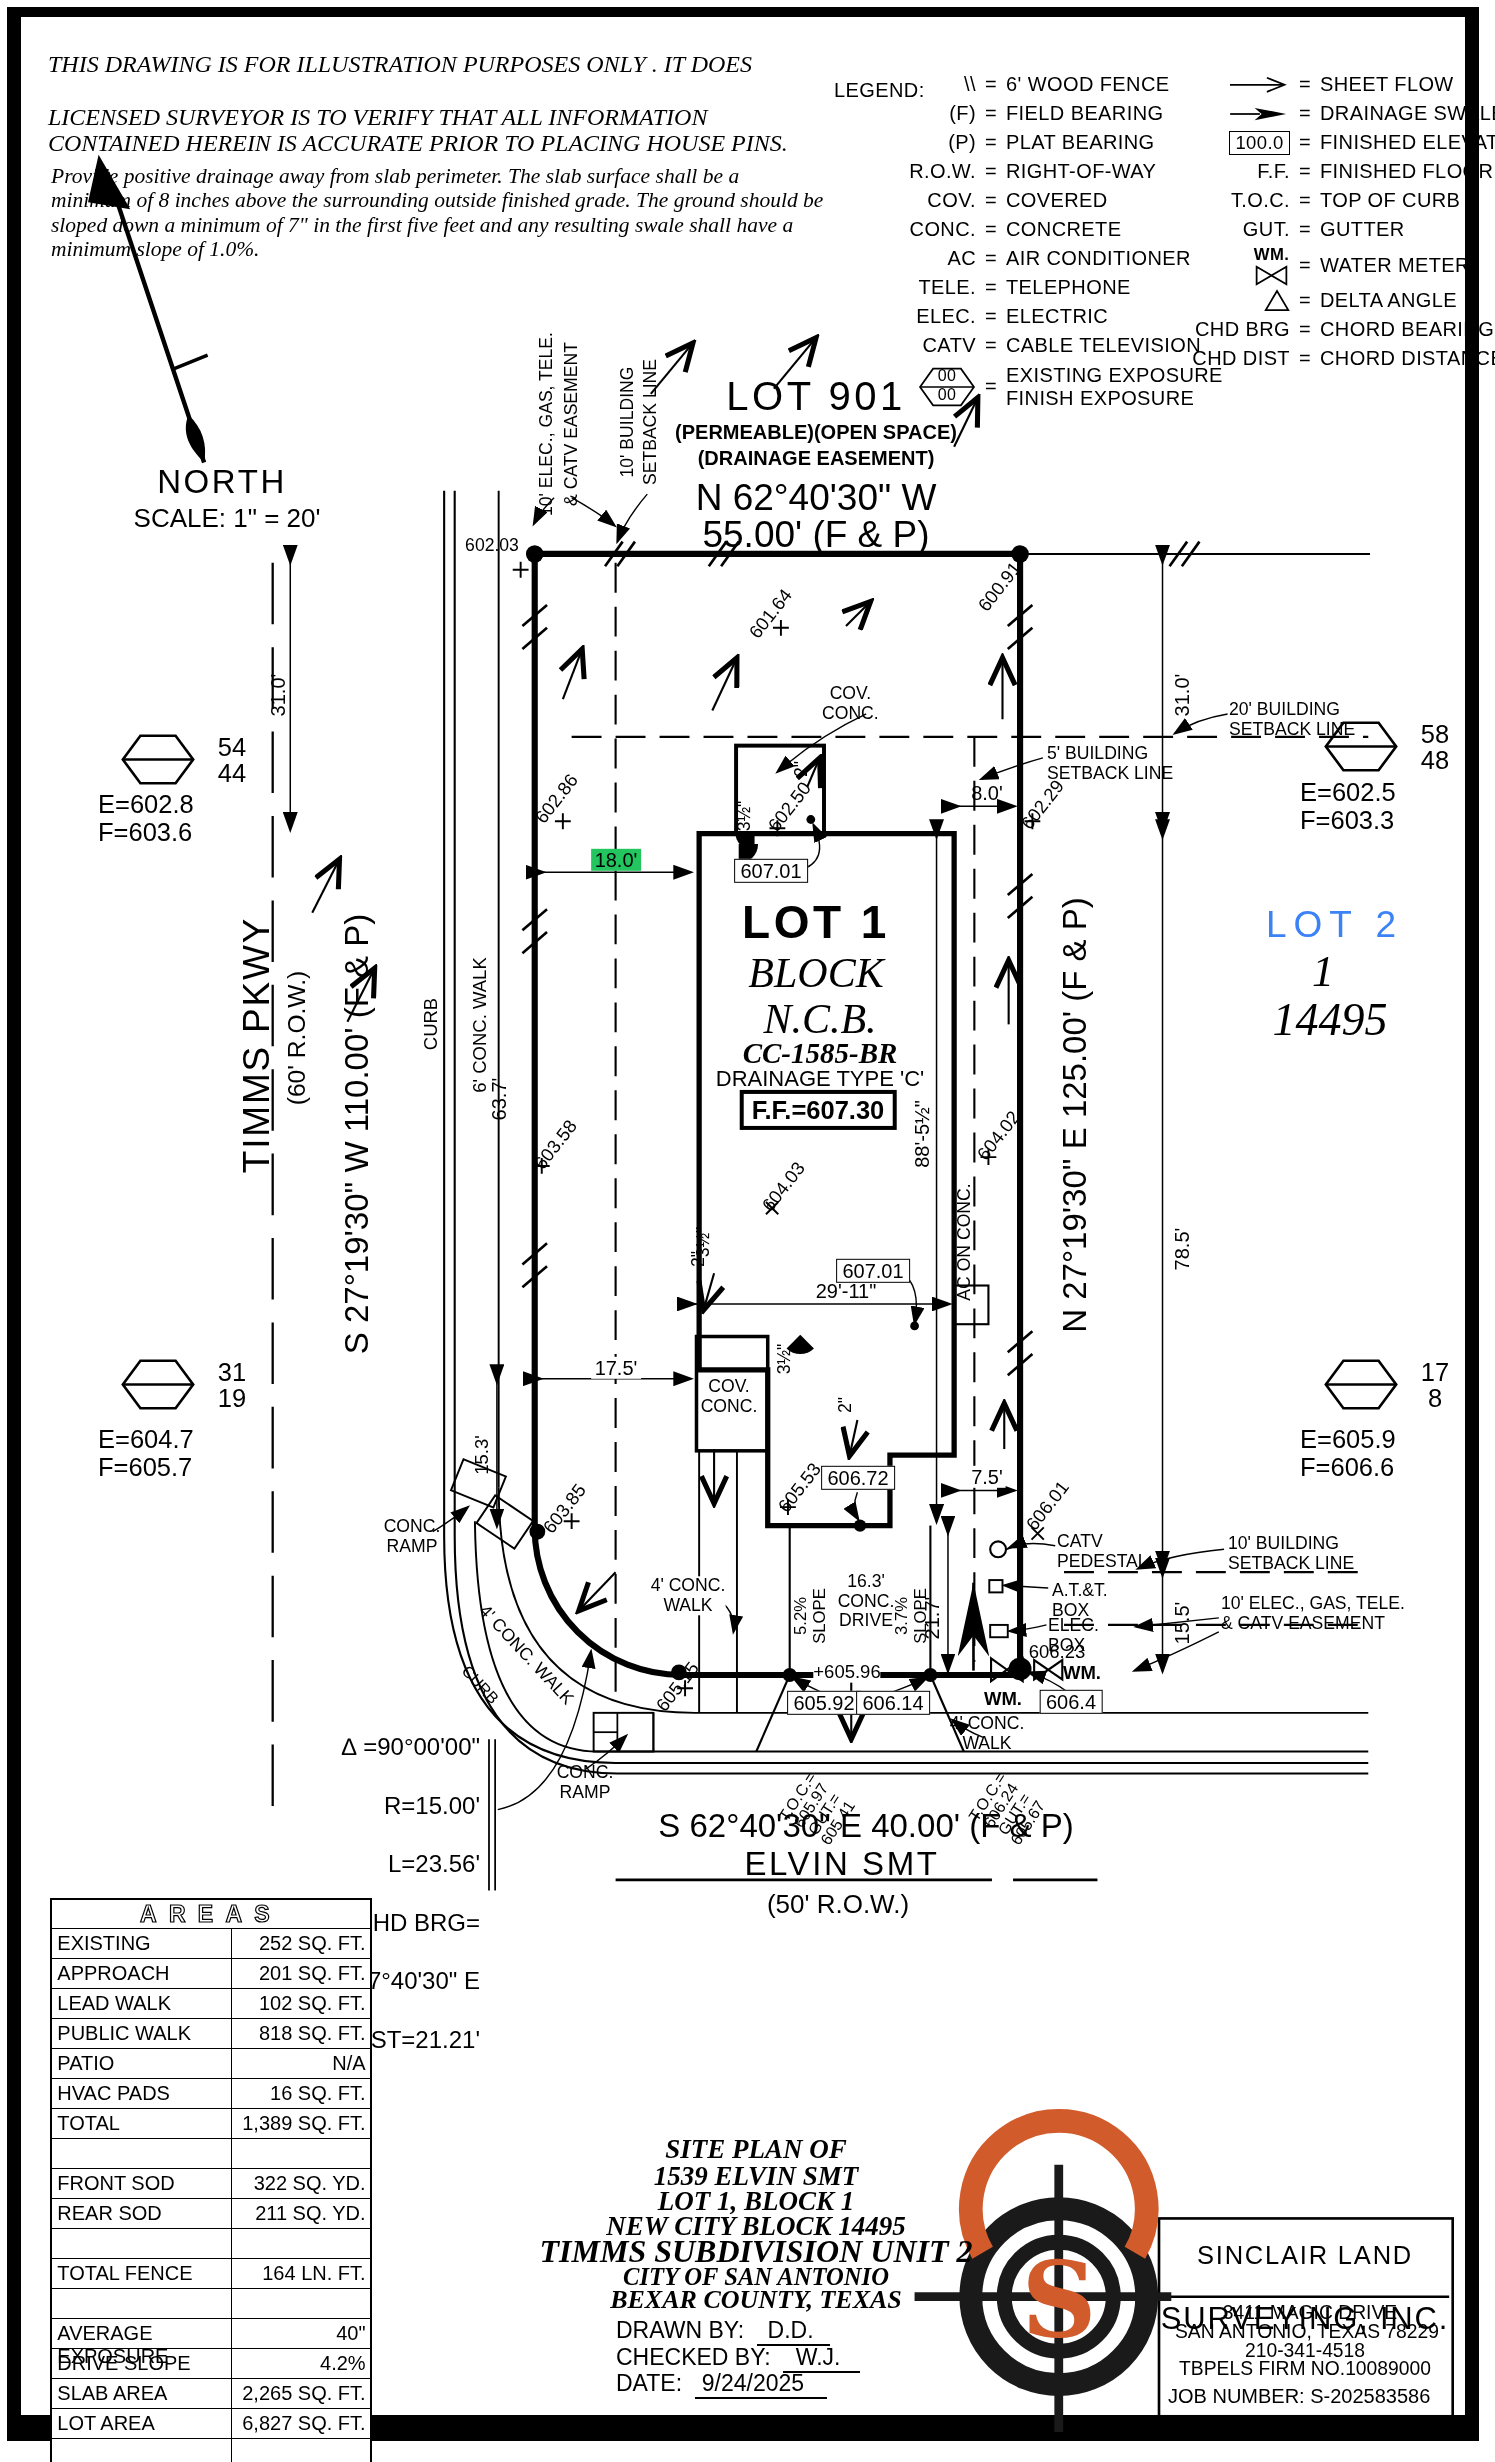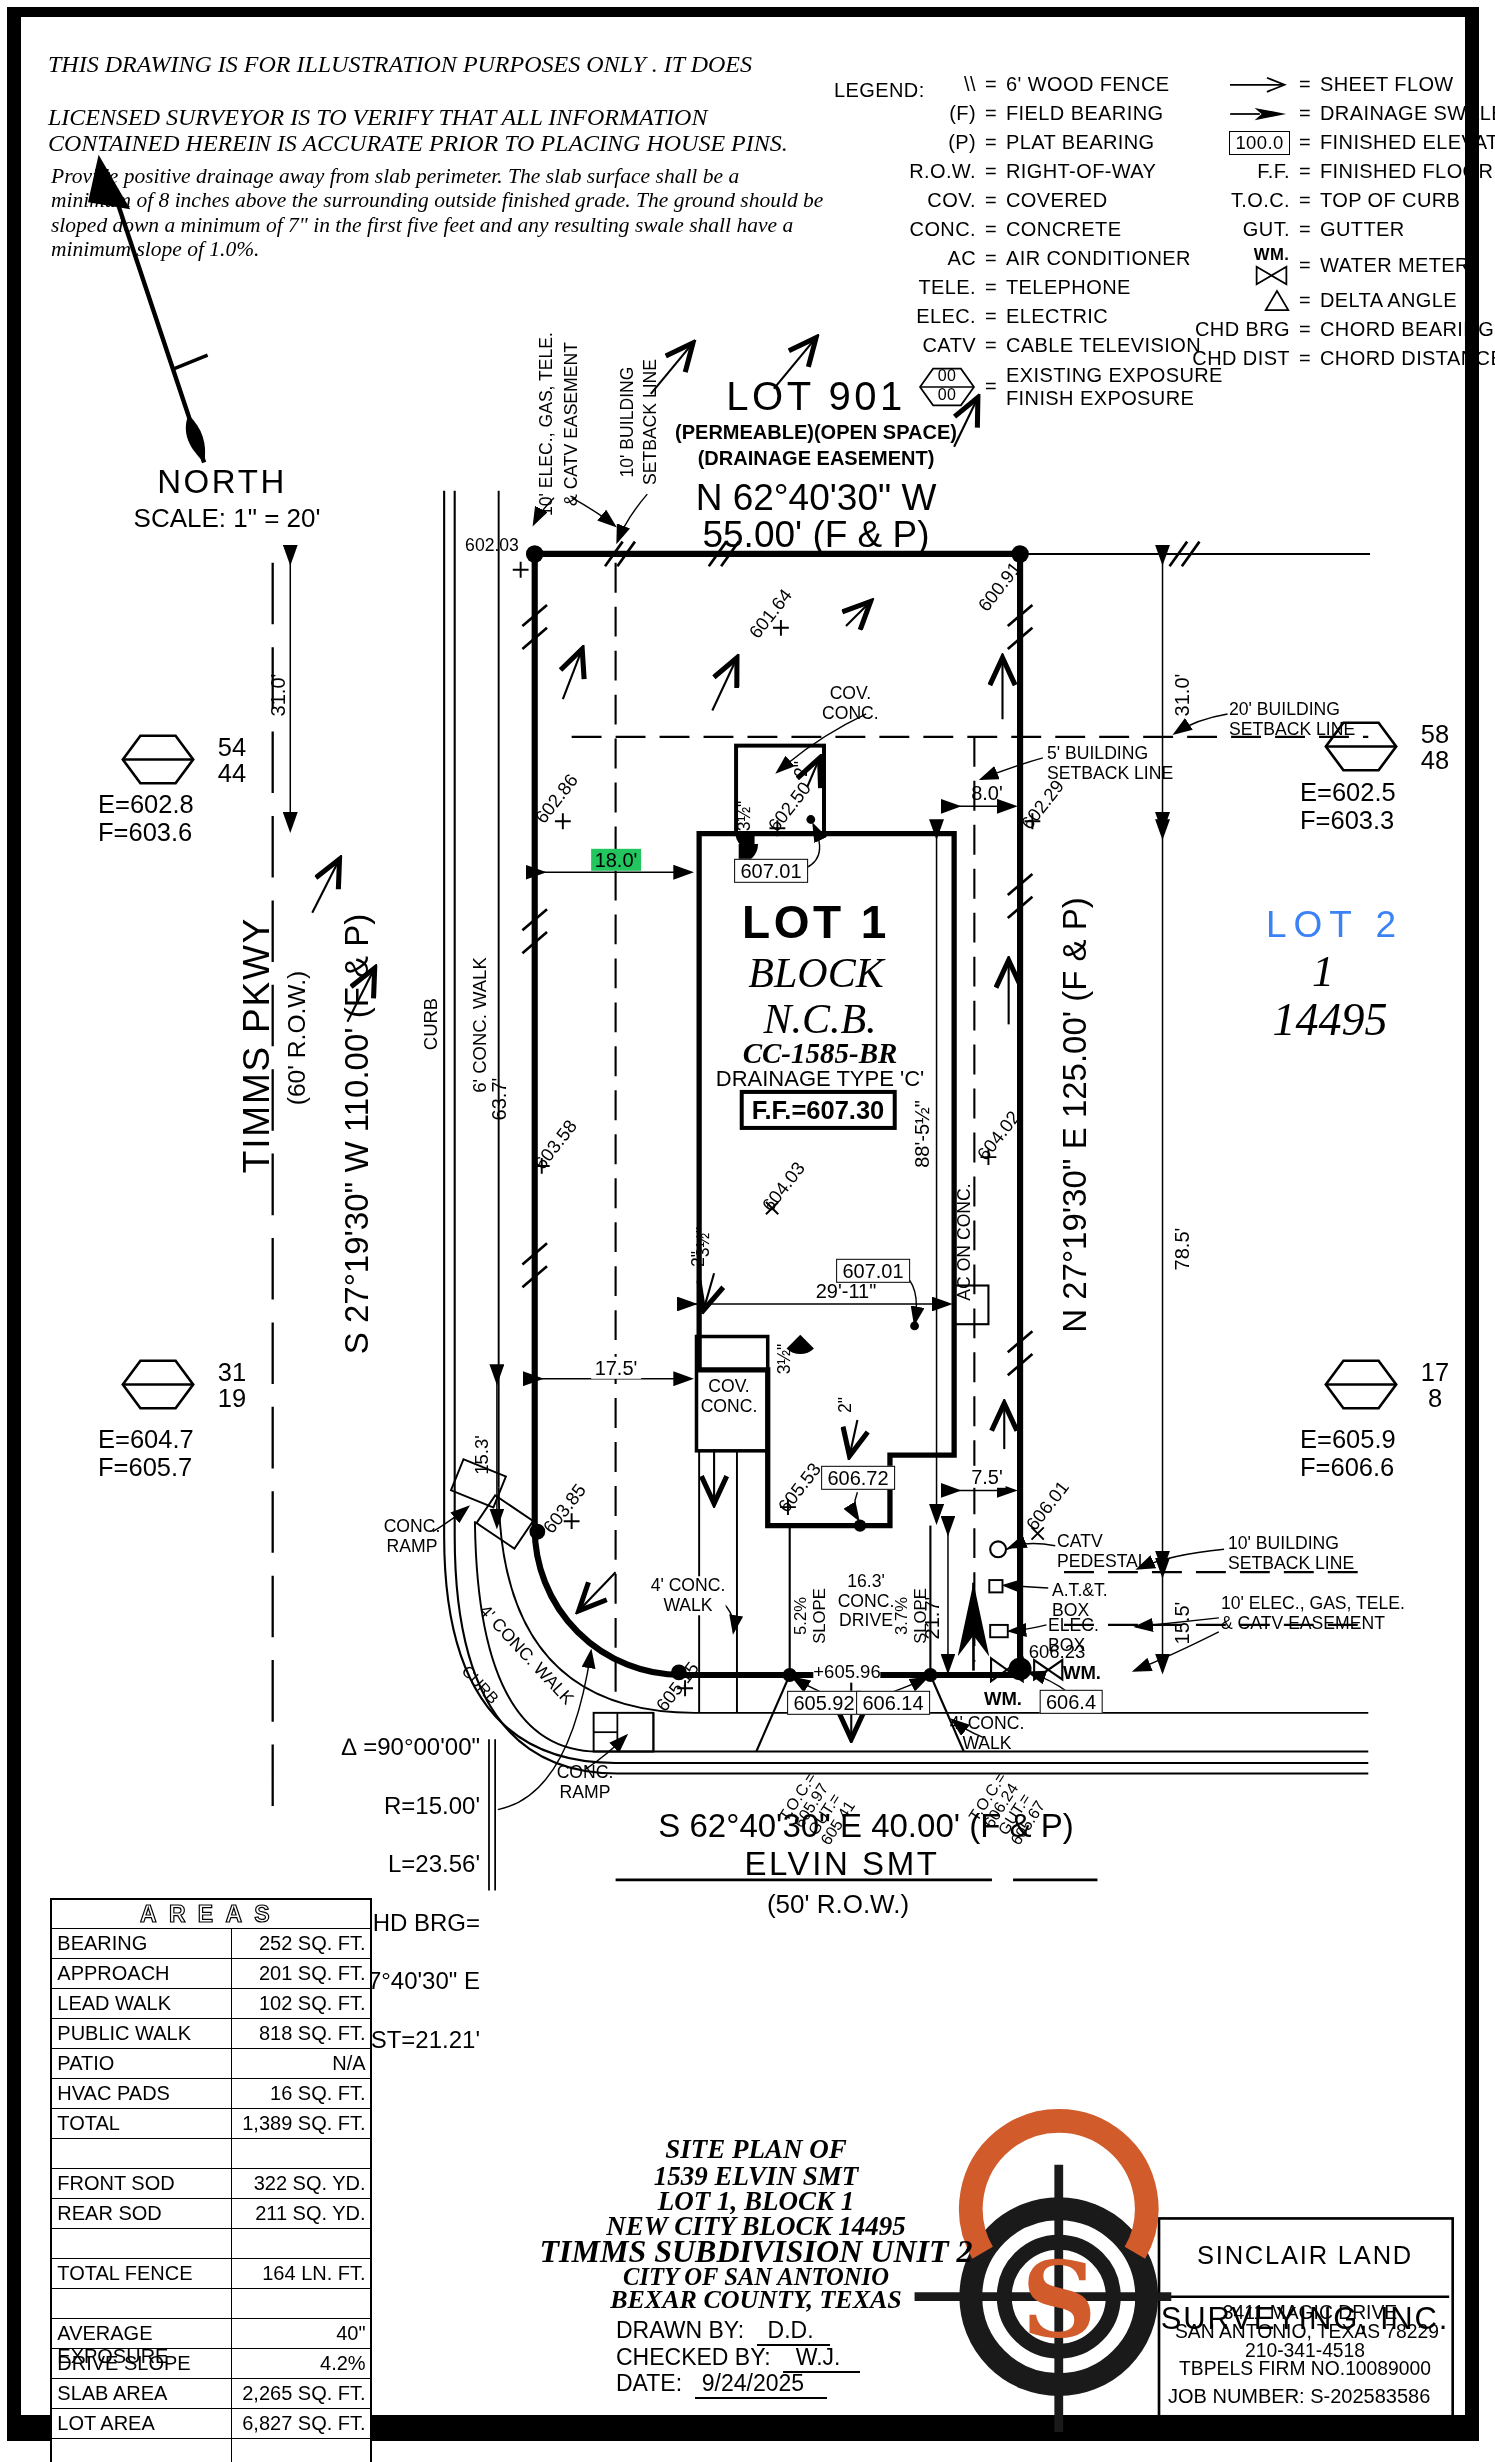--- a/index.html
+++ b/index.html
@@ -560,21 +560,21 @@
   </div>
 
   <div class="lbl ctr" style="left:866px;top:1826px;font-size:33px;">S 62°40'30" E 40.00' (F &amp; P)</div>
   <div class="lbl ctr" style="left:842px;top:1864px;font-size:33px;letter-spacing:2.6px;">ELVIN SMT</div>
   <div class="lbl ctr" style="left:838px;top:1905px;font-size:26px;">(50' R.O.W.)</div>
 
   <div id="areas">
     <div class="hd">AREAS</div>
     <div id="areas-body">
         <div class="ar-row">
-          <div class="ar-l">BEARING</div>
+          <div class="ar-l">EXISTING</div>
           <div class="ar-v">252 SQ. FT.</div>
         </div>
         <div class="ar-row">
           <div class="ar-l">APPROACH</div>
           <div class="ar-v">201 SQ. FT.</div>
         </div>
         <div class="ar-row">
           <div class="ar-l">LEAD WALK</div>
           <div class="ar-v">102 SQ. FT.</div>
         </div>

